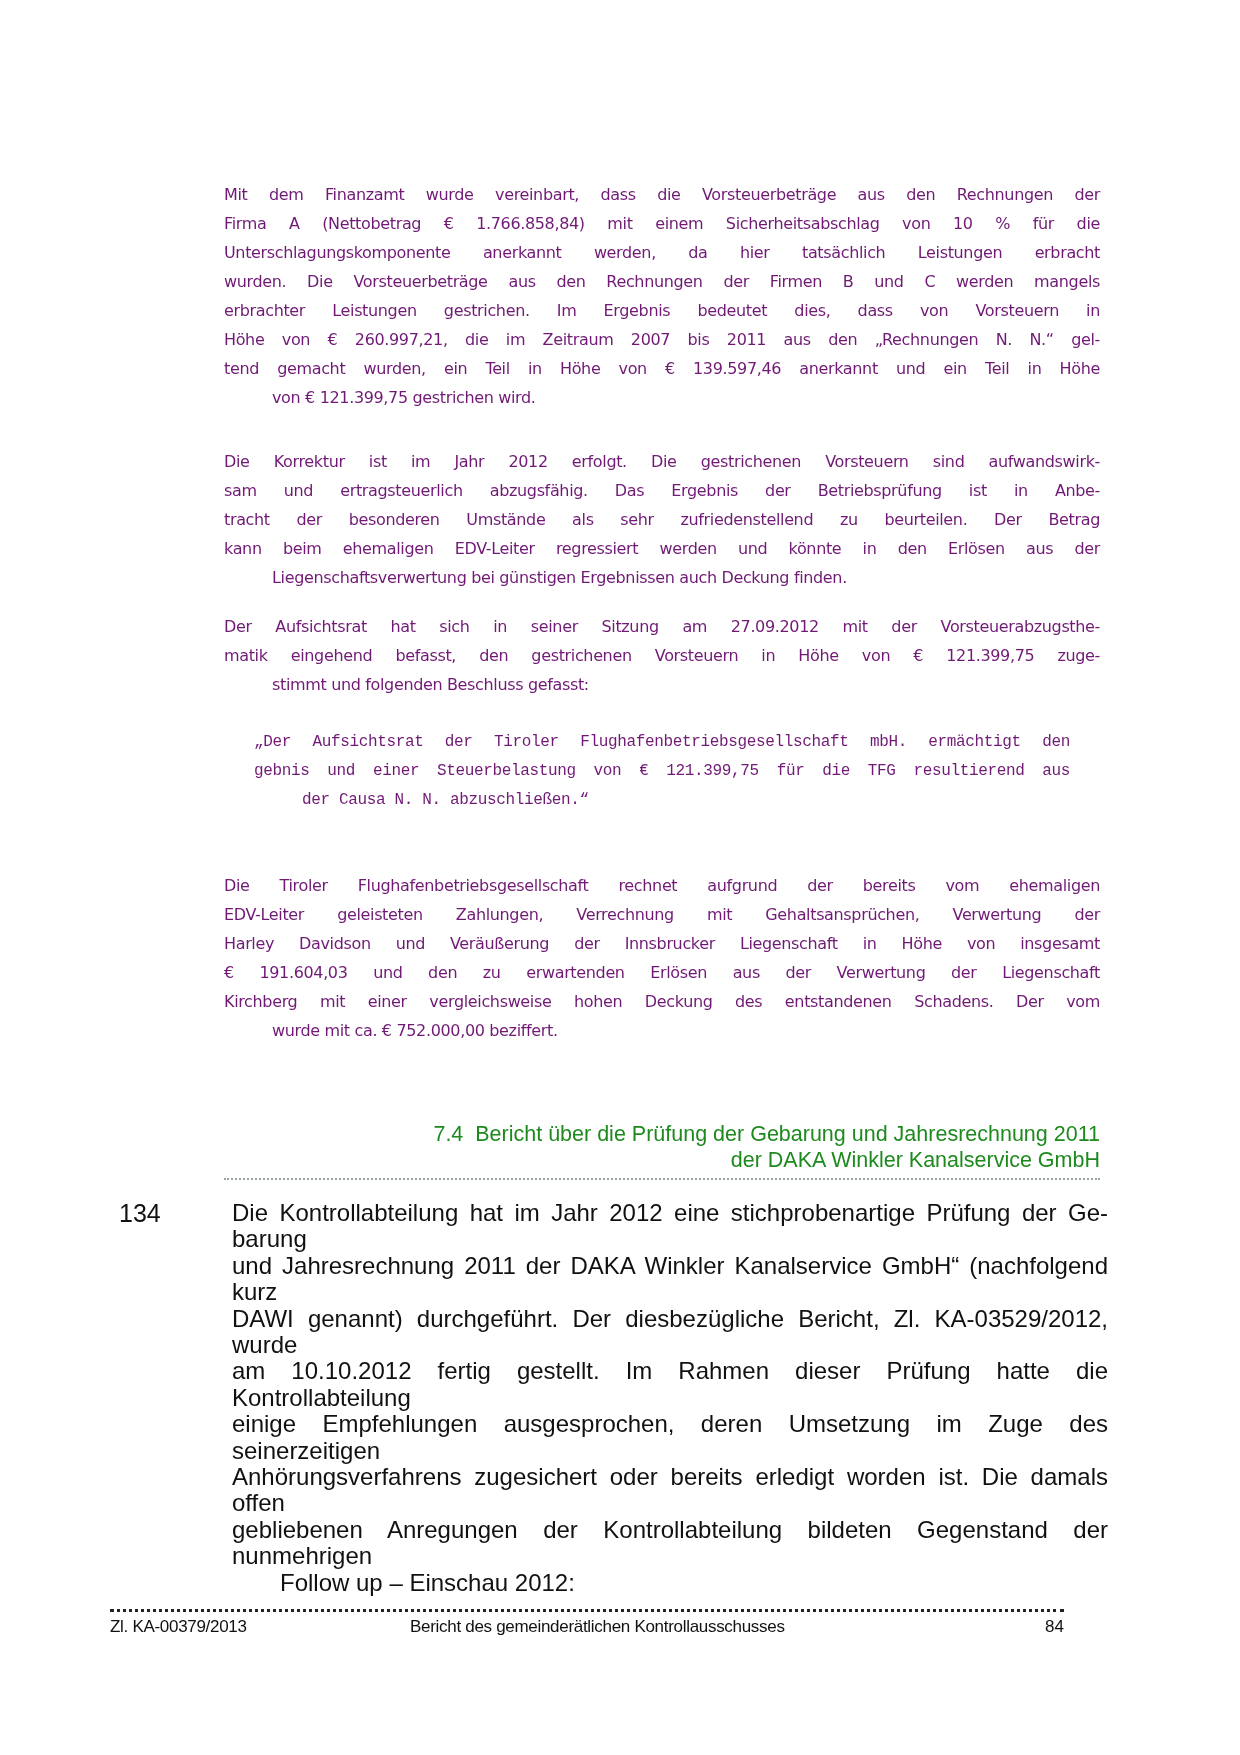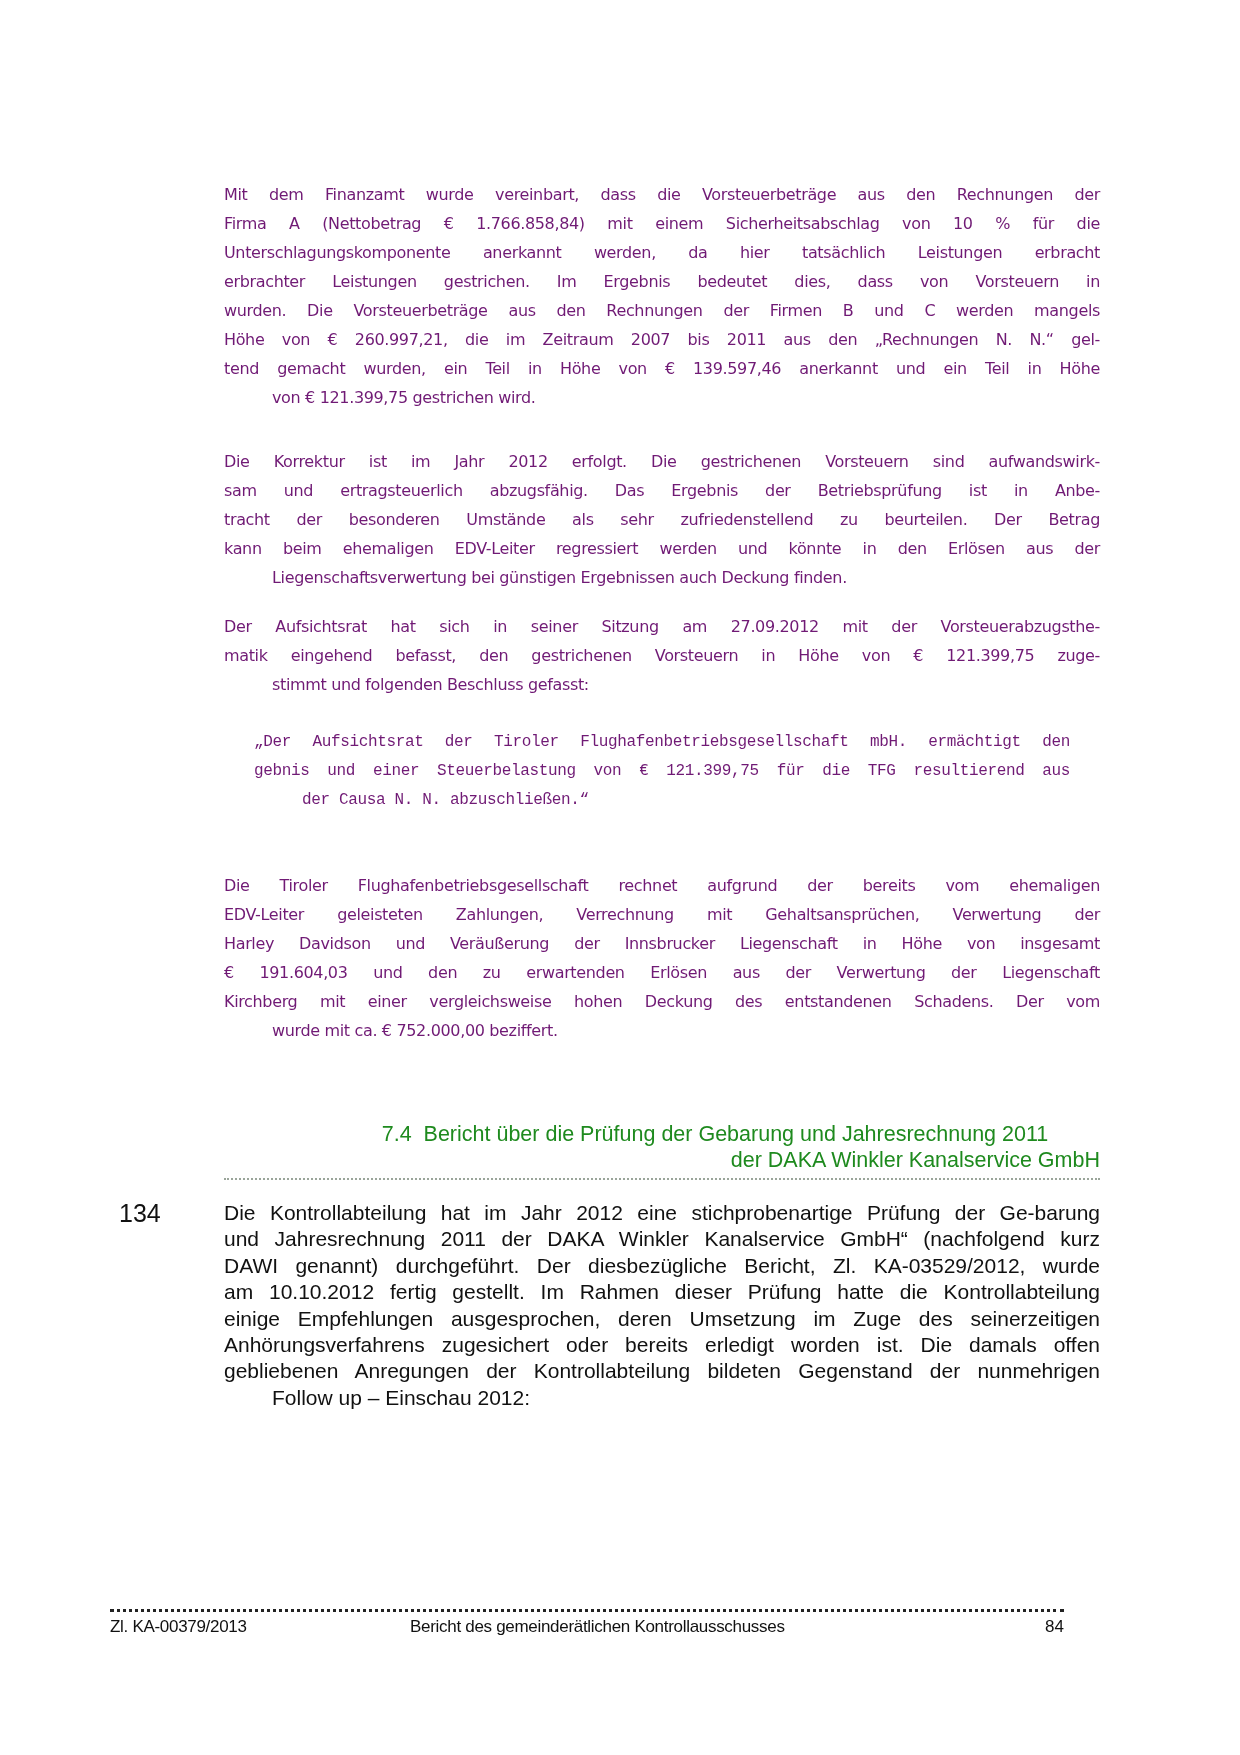--- a/index.html
+++ b/index.html
@@ -70,25 +70,25 @@
       position: absolute;
       left: 119px;
       top: 1200px;
       font-family: "Liberation Sans", sans-serif;
       font-size: 25px;
       line-height: 26px;
       color: #111;
     }
     .para-body {
       position: absolute;
-      left: 224px;
+      left: 232px;
       width: 876px;
       top: 1200px;
       font-family: "Liberation Sans", sans-serif;
-      font-size: 21px;
+      font-size: 24px;
       line-height: 26.4px;
       color: #111;
       text-align: justify;
     }
     .footer-rule {
       position: absolute;
       left: 110px;
       width: 954px;
       top: 1609px;
       border-top: 3px dotted #222;
@@ -109,22 +109,22 @@
   </style>
 </head>
 <body>
 
 <div class="page">
 
   <div class="block p1 comic">
     <span class="line">Mit dem Finanzamt wurde vereinbart, dass die Vorsteuerbeträge aus den Rechnungen der</span>
     <span class="line">Firma A (Nettobetrag € 1.766.858,84) mit einem Sicherheitsabschlag von 10 % für die</span>
     <span class="line">Unterschlagungskomponente anerkannt werden, da hier tatsächlich Leistungen erbracht</span>
+    <span class="line">wurden. Die Vorsteuerbeträge aus den Rechnungen der Firmen B und C werden mangels</span>
     <span class="line">erbrachter Leistungen gestrichen. Im Ergebnis bedeutet dies, dass von Vorsteuern in</span>
-    <span class="line">wurden. Die Vorsteuerbeträge aus den Rechnungen der Firmen B und C werden mangels</span>
     <span class="line">Höhe von € 260.997,21, die im Zeitraum 2007 bis 2011 aus den „Rechnungen N. N.“ gel-</span>
     <span class="line">tend gemacht wurden, ein Teil in Höhe von € 139.597,46 anerkannt und ein Teil in Höhe</span>
     <span class="line last">von € 121.399,75 gestrichen wird.</span>
   </div>
 
   <div class="block p2 comic">
     <span class="line">Die Korrektur ist im Jahr 2012 erfolgt. Die gestrichenen Vorsteuern sind aufwandswirk-</span>
     <span class="line">sam und ertragsteuerlich abzugsfähig. Das Ergebnis der Betriebsprüfung ist in Anbe-</span>
     <span class="line">tracht der besonderen Umstände als sehr zufriedenstellend zu beurteilen. Der Betrag</span>
     <span class="line">kann beim ehemaligen EDV-Leiter regressiert werden und könnte in den Erlösen aus der</span>
@@ -146,21 +146,21 @@
   <div class="block p4 comic">
     <span class="line">Die Tiroler Flughafenbetriebsgesellschaft rechnet aufgrund der bereits vom ehemaligen</span>
     <span class="line">EDV-Leiter geleisteten Zahlungen, Verrechnung mit Gehaltsansprüchen, Verwertung der</span>
     <span class="line">Harley Davidson und Veräußerung der Innsbrucker Liegenschaft in Höhe von insgesamt</span>
     <span class="line">€ 191.604,03 und den zu erwartenden Erlösen aus der Verwertung der Liegenschaft</span>
     <span class="line">Kirchberg mit einer vergleichsweise hohen Deckung des entstandenen Schadens. Der vom</span>
     <span class="line last">wurde mit ca. € 752.000,00 beziffert.</span>
   </div>
 
   <div class="section-heading">
-    <div style="white-space:pre;text-align:center;">7.4  Bericht über die Prüfung der Gebarung und Jahresrechnung 2011</div>
+    <div style="white-space:pre;">7.4  Bericht über die Prüfung der Gebarung und Jahresrechnung 2011</div>
     <div>der DAKA Winkler Kanalservice GmbH</div>
   </div>
   <div class="section-rule"></div>
 
   <div class="para-number">134</div>
   <div class="para-body">
     <span class="line">Die Kontrollabteilung hat im Jahr 2012 eine stichprobenartige Prüfung der Ge-barung</span>
     <span class="line">und Jahresrechnung 2011 der DAKA Winkler Kanalservice GmbH“ (nachfolgend kurz</span>
     <span class="line">DAWI genannt) durchgeführt. Der diesbezügliche Bericht, Zl. KA-03529/2012, wurde</span>
     <span class="line">am 10.10.2012 fertig gestellt. Im Rahmen dieser Prüfung hatte die Kontrollabteilung</span>

